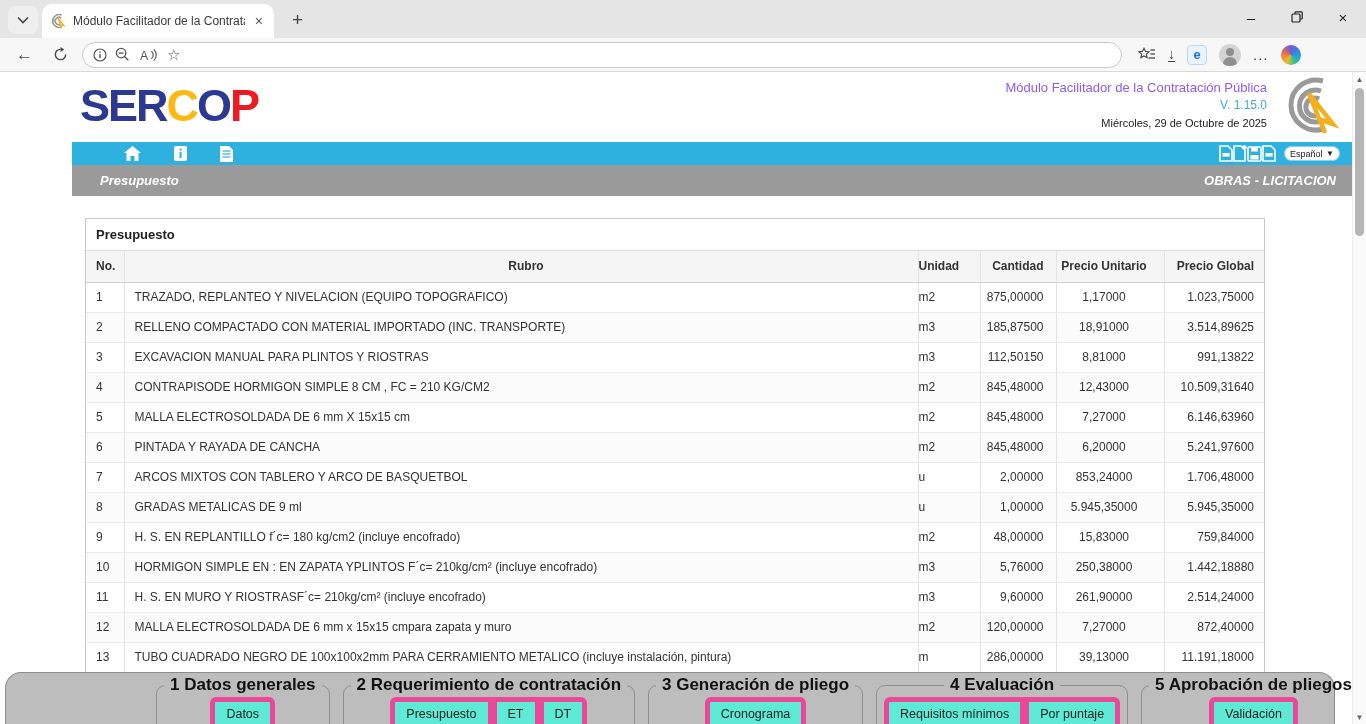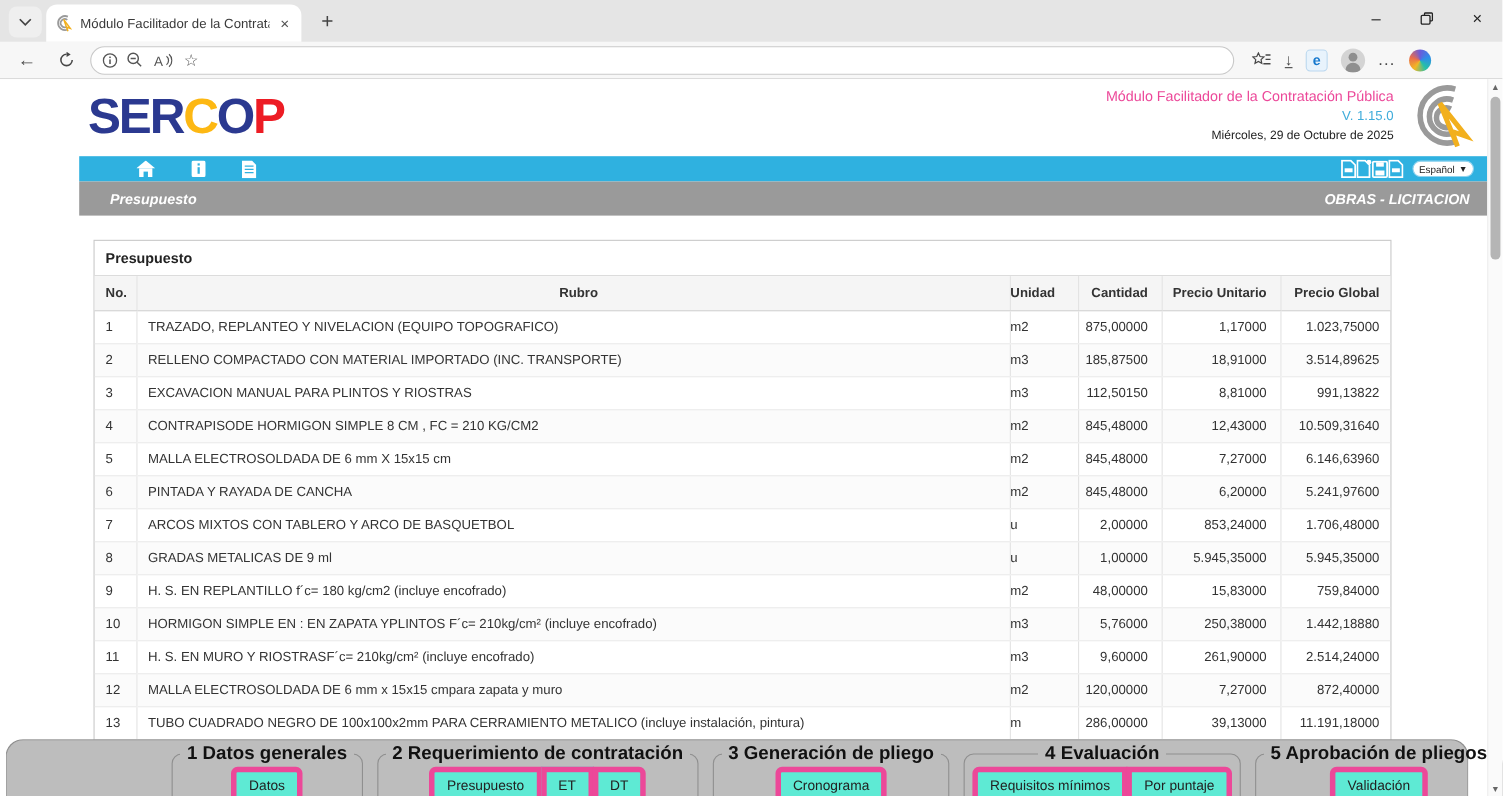--- a/index.html
+++ b/index.html
@@ -41,21 +41,21 @@
 
   
   .page { position:relative; height:652px; background:#fff; }
   .container { position:absolute; left:72px; right:14px; top:0; bottom:0; }
 
   .site-header { position:relative; height:70px; }
   .sercop-logo { position:absolute; left:8px; top:8px; font-size:45px; font-weight:800;
     letter-spacing:-2px; font-family:"Liberation Sans", sans-serif; }
   .header-right { position:absolute; right:5px; top:4px; display:flex; align-items:flex-start; gap:4px; }
   .header-right-text { text-align:right; padding-top:4px; }
-  .hr-title { font-size:13px; color:#ec4899; }
+  .hr-title { font-size:13px; color:#8b5cf6; }
   .hr-version { font-size:12px; color:#41addb; margin-top:3px; }
   .hr-date { font-size:11px; color:#222; margin-top:5px; }
 
   .bluebar { height:23px; background:#2fb1e0; display:flex; align-items:center; padding:0 12px; }
   .bluebar .lefticons { display:flex; gap:33px; margin-left:40px; }
   .bluebar .righticons { margin-left:auto; display:flex; align-items:center; }
   .lang-select { width:56px; height:15px; background:#fff; border:1px solid #8fd2ee; border-radius:8px;
     font-size:9px; color:#222; display:flex; align-items:center; justify-content:space-between;
     padding:0 5px; margin-left:8px; }
   .lang-select .chev { font-size:8px; color:#222; }
@@ -72,21 +72,21 @@
   th { font-weight:bold; background:#f5f5f5; height:31px; border-bottom:1px solid #d0d0d0; }
   th, td { border-left:1px solid #e3e3e3; }
   th:first-child, td:first-child { border-left:none; }
   td { height:30px; border-bottom:1px solid #eaeaea; overflow:hidden; white-space:nowrap; }
   tbody tr:nth-child(even) td { background:#fbfbfb; }
   .col-no { width:38px; padding-left:10px; text-align:left; }
   .col-rubro { padding-left:10px; text-align:left; }
   th.col-rubro { text-align:center; }
   .col-unidad { width:62px; text-align:left; }
   .col-cantidad { width:76px; text-align:right; padding-right:12px; }
-  .col-pu { width:108px; text-align:right; padding-right:12px; }
+  .col-pu { width:108px; text-align:center; padding-right:12px; }
   .col-pg { width:100px; text-align:right; padding-right:10px; }
 
   
   .footerbar { position:absolute; left:5px; right:31px; top:600px; height:60px;
     background:#bdbdbd; border:1px solid #8d8d8d; border-bottom:none; border-radius:16px 16px 0 0;
     display:flex; align-items:flex-start; gap:13px; padding:2px 8px 0 150px; }
   fieldset { border:1px solid #8f8f8f; border-radius:9px; padding:2px 7px 7px; background:transparent; }
   legend { font-size:17px; font-weight:bold; color:#111; padding:0 6px; margin:0 auto; text-align:center; white-space:nowrap; }
   .btn-group { display:flex; justify-content:center; }
   .fbtn { background:#5eead4; border:5px solid #ec4899; padding:5px 11px; font-size:12.5px; color:#222;

